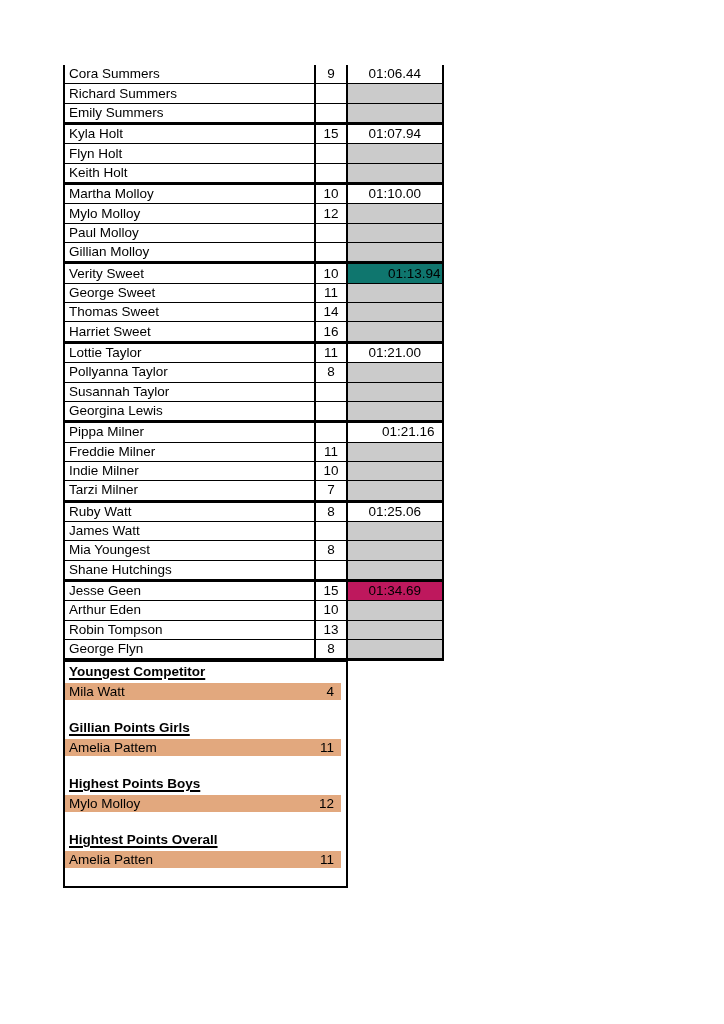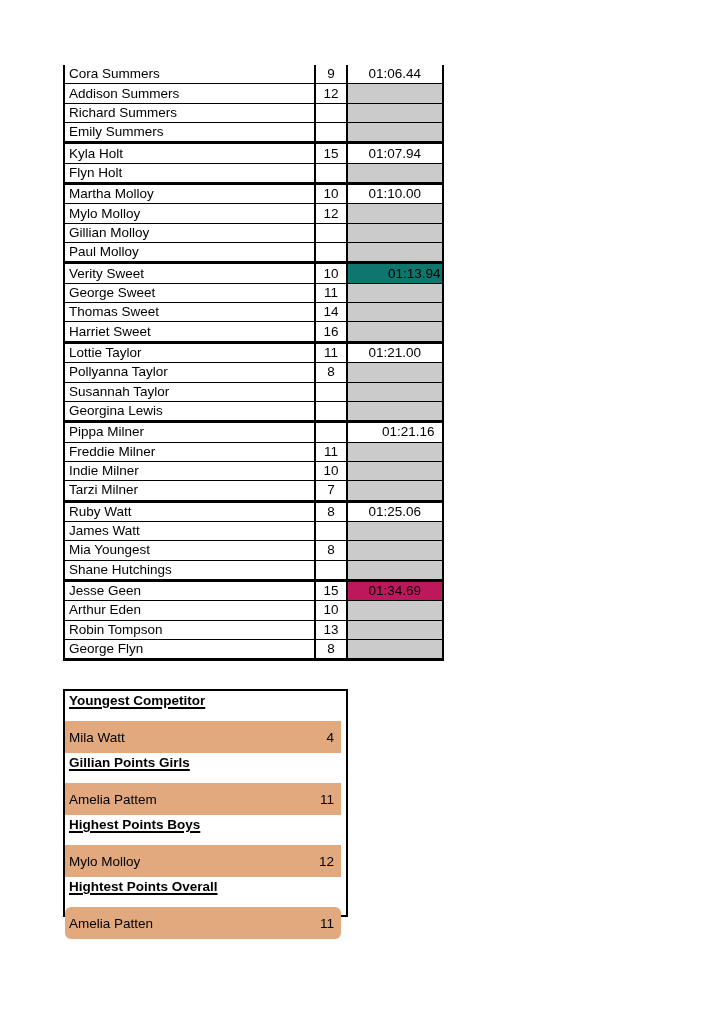--- a/index.html
+++ b/index.html
@@ -39,41 +39,41 @@
   table.roster col.c-time   { width: 62px;  }
   table.roster td.name-cell   { text-align: left;  padding-left: 4px; }
   table.roster td.points-cell { text-align: center; }
   table.roster td.time-cell   { text-align: center; }
   table.roster tr.group-start td { border-top-width: 3px; }
   table.roster tr:first-child td { border-top: none; margin-top: 27px; }
 
   
   .summary {
     position: absolute;
-    left: 63px; top: 689px;
+    left: 63px; top: 660px;
     width: 285px; height: 228px;
     border: 2px solid #000;
     box-sizing: border-box;
     display: grid;
     grid-template-rows: repeat(12, 1fr);
   }
   .s-row { position: relative; }
   .s-heading {
     font-size: 13.5px;
     font-weight: 700;
     line-height: 19px;
     padding-left: 4px;
     text-decoration: underline;
     text-decoration-thickness: 1.5px;
     text-underline-offset: 2px;
     white-space: nowrap;
   }
   .s-highlight {
-    height: 32px;
-    margin-top: 11px;
+    height: 17px;
+    margin-top: 2px;
     margin-right: 5px;
     display: flex;
     justify-content: space-between;
     align-items: center;
     font-size: 13.5px;
     padding: 0 7px 0 4px;
   }
 </style>
 </head>
 <body>
@@ -84,61 +84,61 @@
       <col class="c-points">
       <col class="c-time">
   </colgroup>
   <tbody>
       <tr class="group-start">
         <td class="name-cell">Cora Summers</td>
         <td class="points-cell">9</td>
         <td class="time-cell" style="background: rgb(255, 255, 255);">01:06.44</td>
       </tr>
       <tr>
-        <td class="name-cell">Addison Summers</td>
-        <td class="points-cell">12</td>
-        <td class="time-cell" style="background: rgb(203, 203, 203);"></td>
-      </tr>
-      <tr>
         <td class="name-cell">Richard Summers</td>
         <td class="points-cell"></td>
         <td class="time-cell" style="background: rgb(203, 203, 203);"></td>
       </tr>
       <tr>
         <td class="name-cell">Emily Summers</td>
         <td class="points-cell"></td>
         <td class="time-cell" style="background: rgb(203, 203, 203);"></td>
       </tr>
       <tr class="group-start">
         <td class="name-cell">Kyla Holt</td>
         <td class="points-cell">15</td>
         <td class="time-cell" style="background: rgb(255, 255, 255);">01:07.94</td>
       </tr>
       <tr>
         <td class="name-cell">Flyn Holt</td>
         <td class="points-cell"></td>
         <td class="time-cell" style="background: rgb(203, 203, 203);"></td>
       </tr>
+      <tr>
+        <td class="name-cell">Keith Holt</td>
+        <td class="points-cell"></td>
+        <td class="time-cell" style="background: rgb(203, 203, 203);"></td>
+      </tr>
       <tr class="group-start">
         <td class="name-cell">Martha Molloy</td>
         <td class="points-cell">10</td>
         <td class="time-cell" style="background: rgb(255, 255, 255);">01:10.00</td>
       </tr>
       <tr>
         <td class="name-cell">Mylo Molloy</td>
         <td class="points-cell">12</td>
         <td class="time-cell" style="background: rgb(203, 203, 203);"></td>
       </tr>
       <tr>
+        <td class="name-cell">Paul Molloy</td>
+        <td class="points-cell"></td>
+        <td class="time-cell" style="background: rgb(203, 203, 203);"></td>
+      </tr>
+      <tr>
         <td class="name-cell">Gillian Molloy</td>
-        <td class="points-cell"></td>
-        <td class="time-cell" style="background: rgb(203, 203, 203);"></td>
-      </tr>
-      <tr>
-        <td class="name-cell">Paul Molloy</td>
         <td class="points-cell"></td>
         <td class="time-cell" style="background: rgb(203, 203, 203);"></td>
       </tr>
       <tr class="group-start">
         <td class="name-cell">Verity Sweet</td>
         <td class="points-cell">10</td>
         <td class="time-cell" style="background: #0f766e; padding-left: 40px;">01:13.94</td>
       </tr>
       <tr>
         <td class="name-cell">George Sweet</td>
@@ -266,19 +266,19 @@
       <div class="s-highlight" style="background: rgb(226, 168, 126);">
         <span>Mylo Molloy</span>
         <span>12</span>
       </div>
     </div>
     <div class="s-row"></div>
     <div class="s-row">
       <div class="s-heading">Hightest Points Overall</div>
     </div>
     <div class="s-row">
-      <div class="s-highlight" style="background: rgb(226, 168, 126); border-radius: 6px;">
+      <div class="s-highlight" style="background: rgb(226, 168, 126);">
         <span>Amelia Patten</span>
         <span>11</span>
       </div>
     </div>
     <div class="s-row"></div>
   </div>
 
 </body></html>

